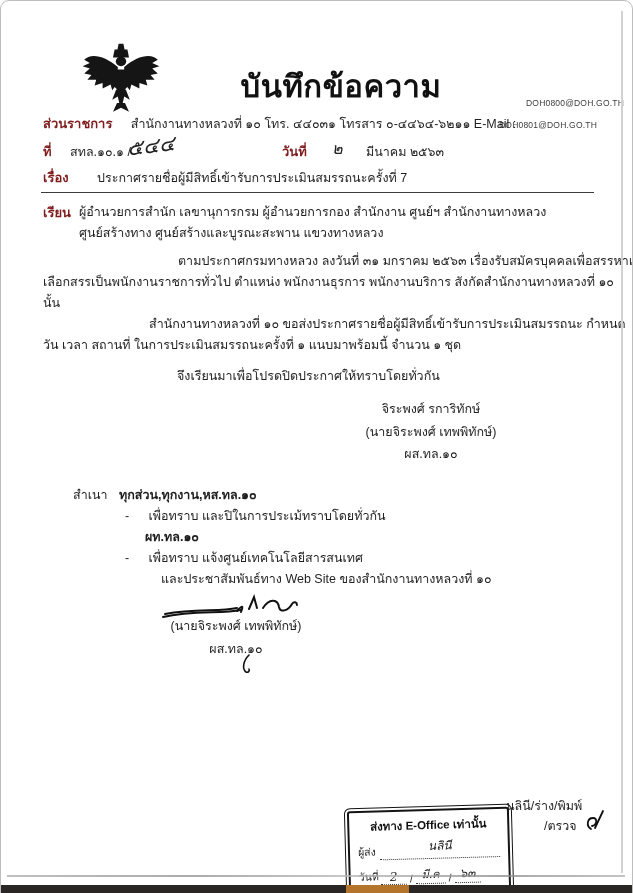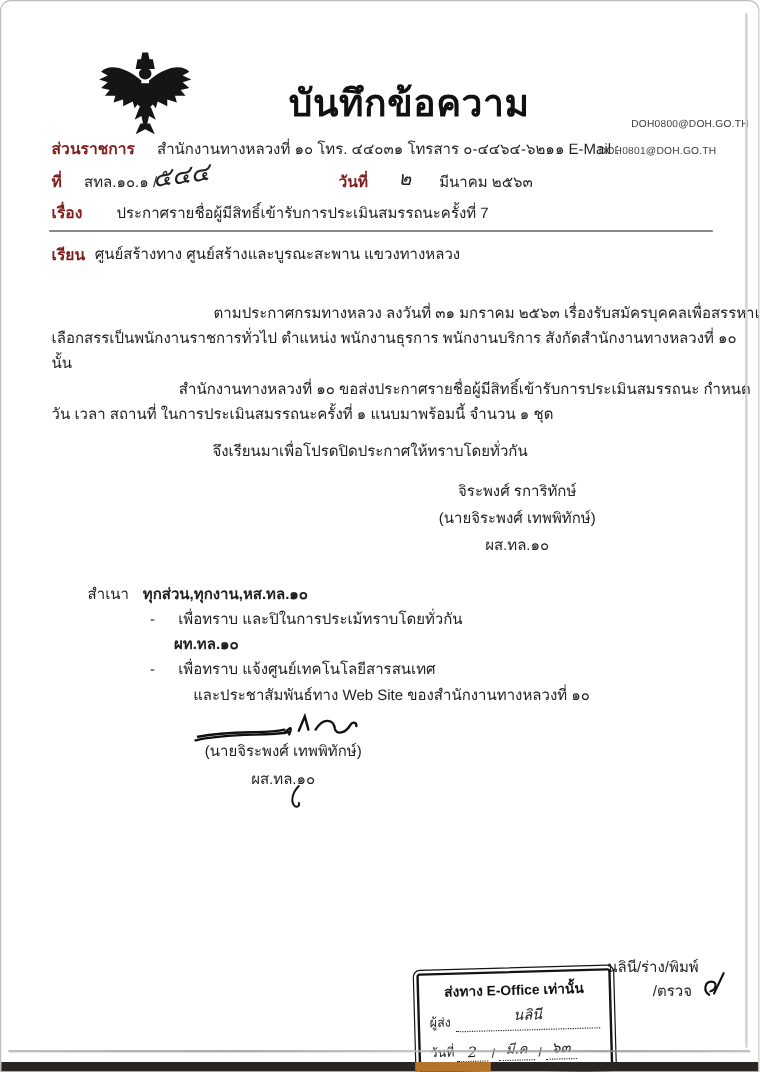--- a/index.html
+++ b/index.html
@@ -78,20 +78,21 @@
 
   <div class="abs" style="left:42px;top:166px;white-space:nowrap;">
     <span class="lbl">เรื่อง</span>
     <span class="body-txt" style="margin-left:24px;">ประกาศรายชื่อผู้มีสิทธิ์เข้ารับการประเมินสมรรถนะครั้งที่ 7</span>
   </div>
 
   <div class="abs divider" style="left:40px;top:191px;width:553px;"></div>
 
   <div class="abs lbl" style="left:42px;top:201px;">เรียน</div>
   <div class="abs body-txt" style="left:78px;top:201px;width:530px;">
+      <div class="tline">ผู้อำนวยการสำนัก  เลขานุการกรม  ผู้อำนวยการกอง  สำนักงาน  ศูนย์ฯ  สำนักงานทางหลวง</div>
       <div class="tline">ศูนย์สร้างทาง ศูนย์สร้างและบูรณะสะพาน แขวงทางหลวง</div>
     </div>
 
   <div class="abs body-txt para" style="left:42px;top:250px;width:556px;">
       <div class="tline">ตามประกาศกรมทางหลวง  ลงวันที่  ๓๑  มกราคม ๒๕๖๓ เรื่องรับสมัครบุคคลเพื่อสรรหาและ</div>
       <div class="tline">เลือกสรรเป็นพนักงานราชการทั่วไป ตำแหน่ง พนักงานธุรการ พนักงานบริการ  สังกัดสำนักงานทางหลวงที่ ๑๐</div>
       <div class="tline">นั้น</div>
     </div>
 
   <div class="abs body-txt para2" style="left:42px;top:313px;width:556px;">

